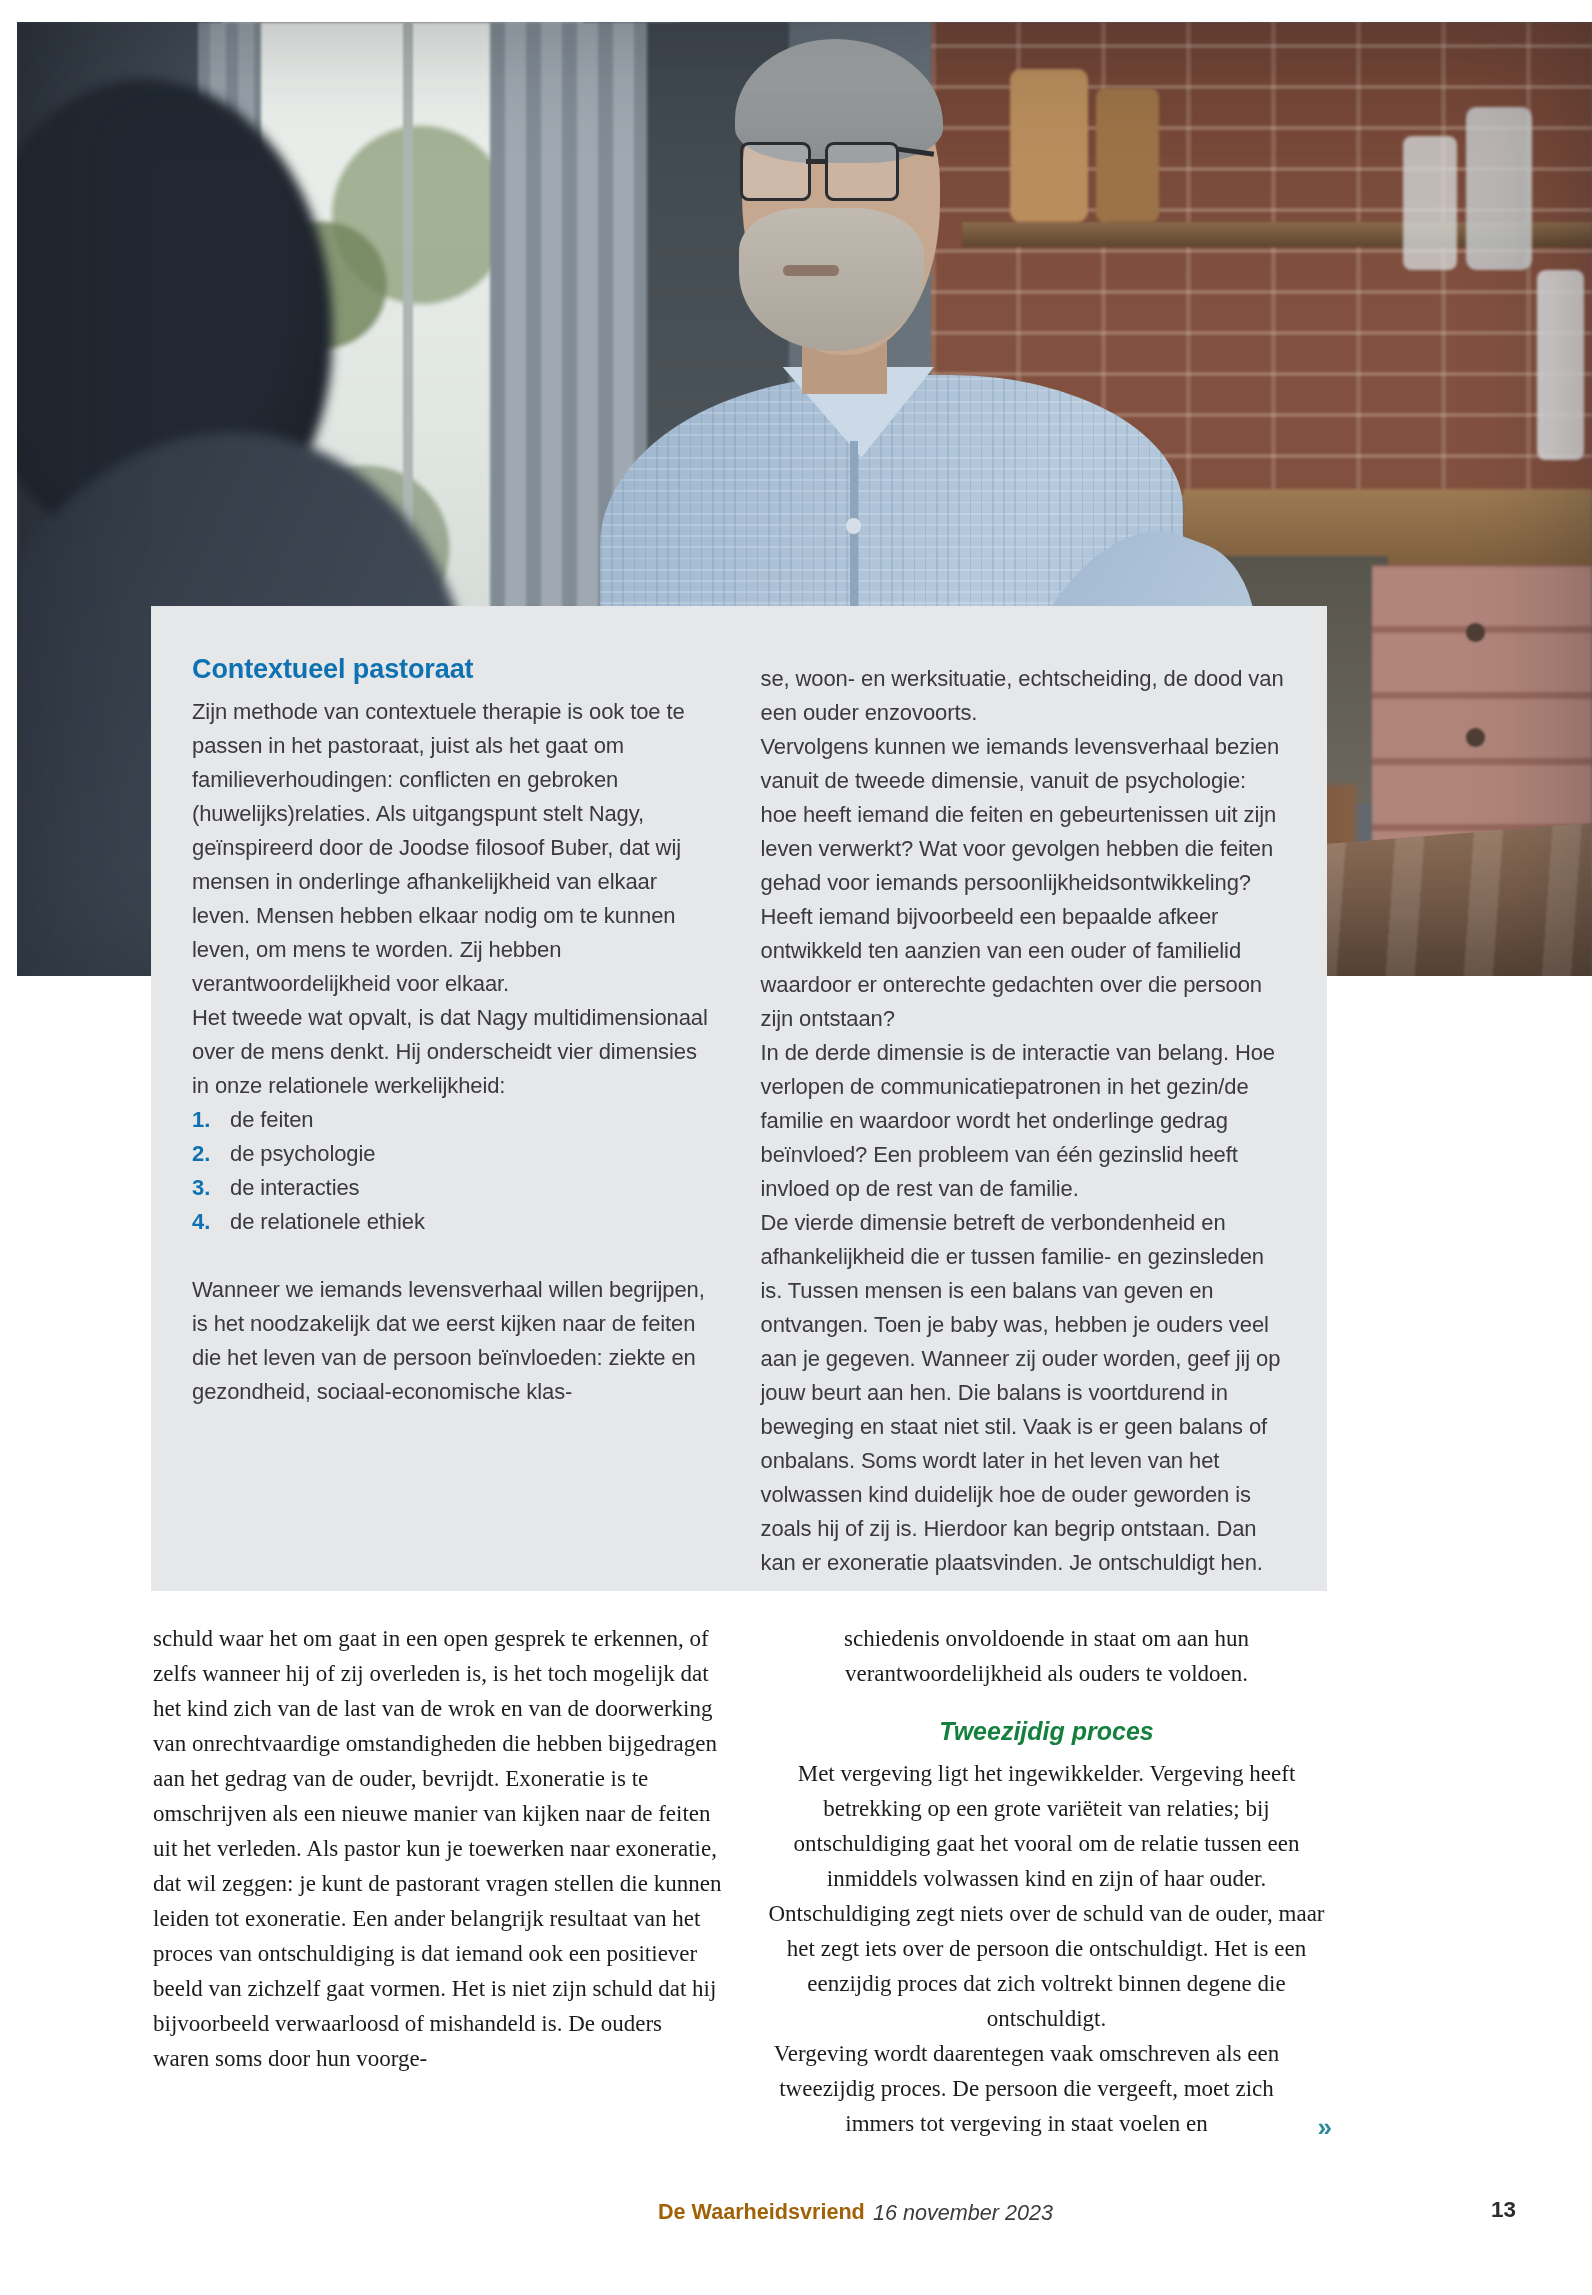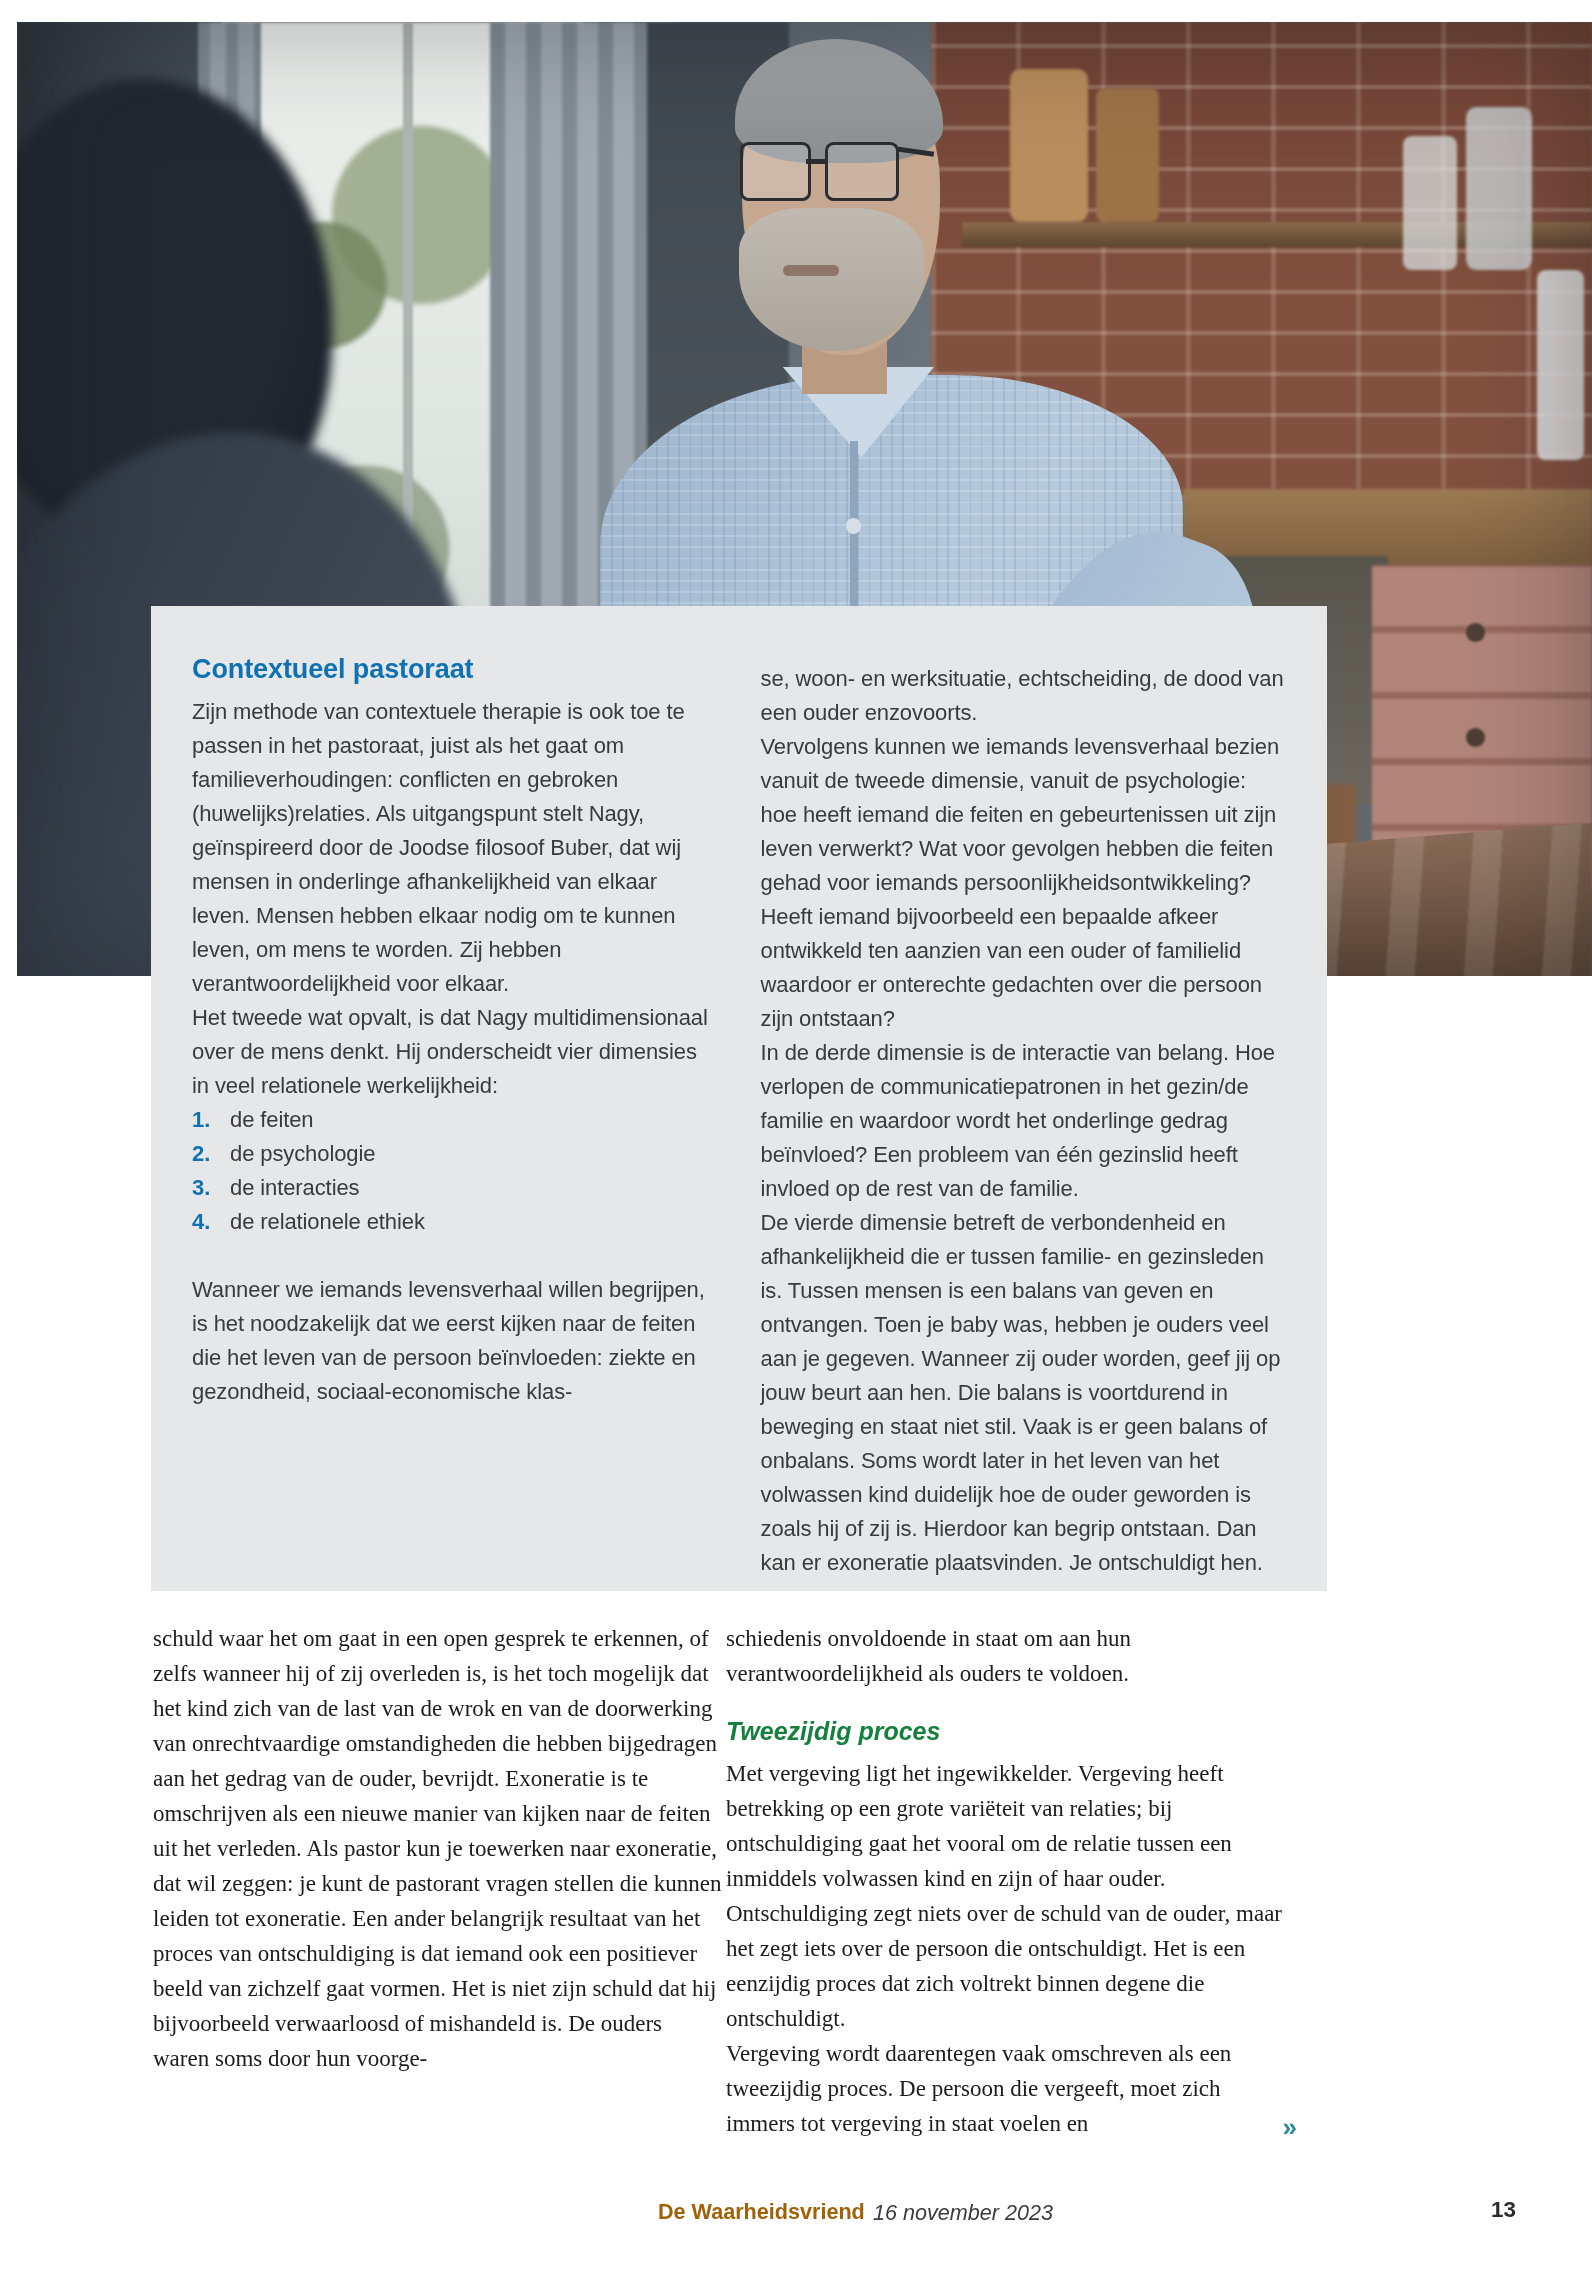--- a/index.html
+++ b/index.html
@@ -96,21 +96,21 @@
   .ib-list li{display:flex;}
   .ib-num{color:#0e72b2;font-weight:bold;width:38px;flex:0 0 38px;}
   .ib-after{margin-top:34px !important;}
   .ib-col2{margin-top:8.6px;}
 
   
   .article{position:absolute;left:153px;top:1621px;width:1181px;height:552px;
      font-family:"Liberation Serif",serif;font-size:23px;line-height:35px;color:#1c1c1e;}
   .acol{position:absolute;top:0;}
   .acol1{left:0;width:570px;}
-  .acol2{left:573px;width:571px;}
+  .acol2{left:608px;width:571px;text-align:center;}
   .acol p{margin:0;}
   .sub-heading{font-family:"Liberation Sans",sans-serif;font-style:italic;font-weight:bold;
      color:#15803d;font-size:25px;line-height:29px;margin:26px 0 10.4px 0;}
   .p-last{position:relative;padding-right:40px;}
   .cont-mark{position:absolute;right:0;bottom:1.7px;color:#2f8a99;
      font-family:"Liberation Sans",sans-serif;font-weight:bold;font-size:26px;line-height:26px;}
 
   
   .footer-brand{position:absolute;left:658px;top:2199px;font-size:21.6px;font-weight:bold;color:#a16207;}
   .footer-date{position:absolute;left:873px;top:2200px;font-size:21.6px;font-style:italic;color:#3c3c3e;}
@@ -162,21 +162,21 @@
 
     <div class="sil-head"></div>
     <div class="sil-body"></div>
     <div class="ph-vignette"></div>
   </div>
 
   <div class="infobox">
     <div class="ib-col">
       <h2 class="ib-title">Contextueel pastoraat</h2>
       <p>Zijn methode van contextuele therapie is ook toe te passen in het pastoraat, juist als het gaat om familieverhoudingen: conflicten en gebroken (huwelijks)relaties. Als uitgangspunt stelt Nagy, geïnspireerd door de Joodse filosoof Buber, dat wij mensen in onderlinge afhankelijkheid van elkaar leven. Mensen hebben elkaar nodig om te kunnen leven, om mens te worden. Zij hebben verantwoordelijkheid voor elkaar.</p>
-      <p>Het tweede wat opvalt, is dat Nagy multidimensionaal over de mens denkt. Hij onderscheidt vier dimensies in veel relationele werkelijkheid:</p>
+      <p>Het tweede wat opvalt, is dat Nagy multidimensionaal over de mens denkt. Hij onderscheidt vier dimensies in onze relationele werkelijkheid:</p>
       <ul class="ib-list">
         <li>
           <span class="ib-num">1.</span>
           <span>de feiten</span>
         </li>
         <li>
           <span class="ib-num">2.</span>
           <span>de psychologie</span>
         </li>
         <li>

